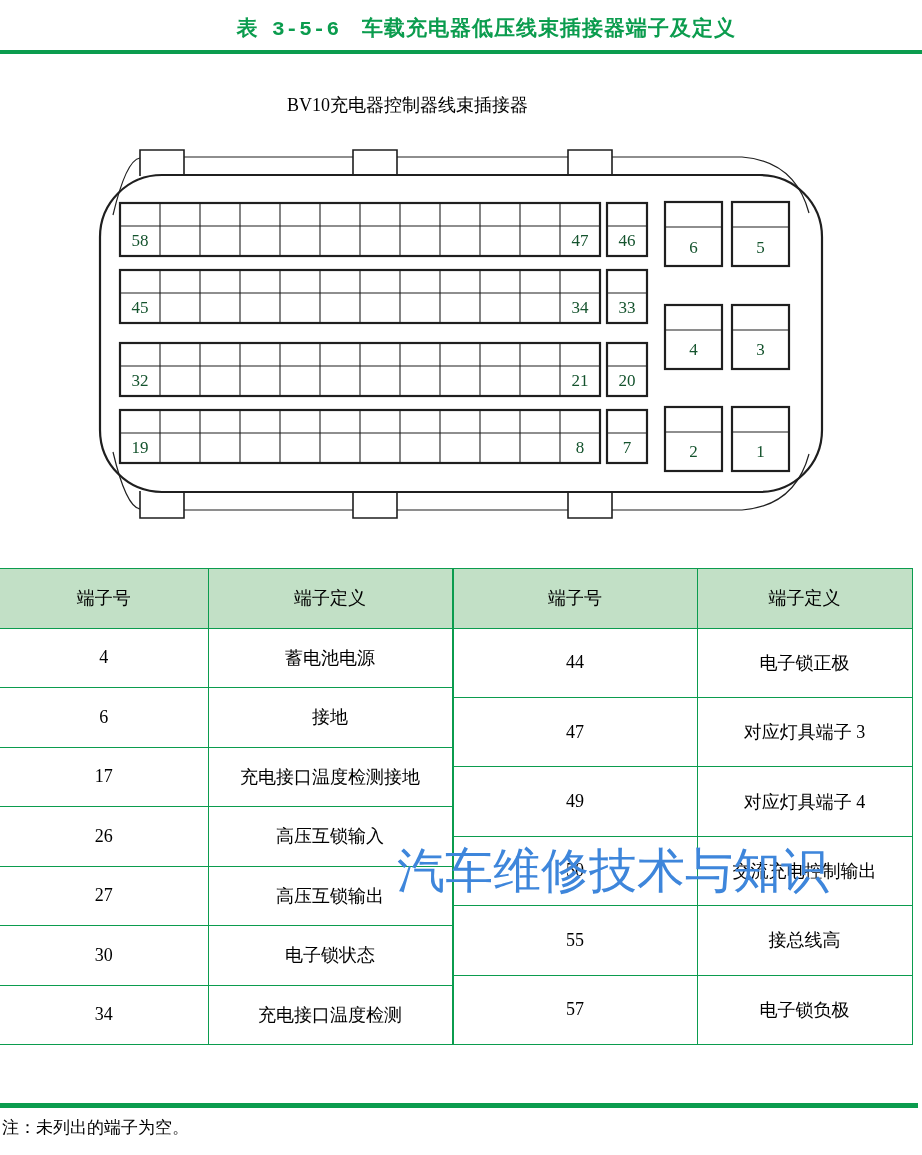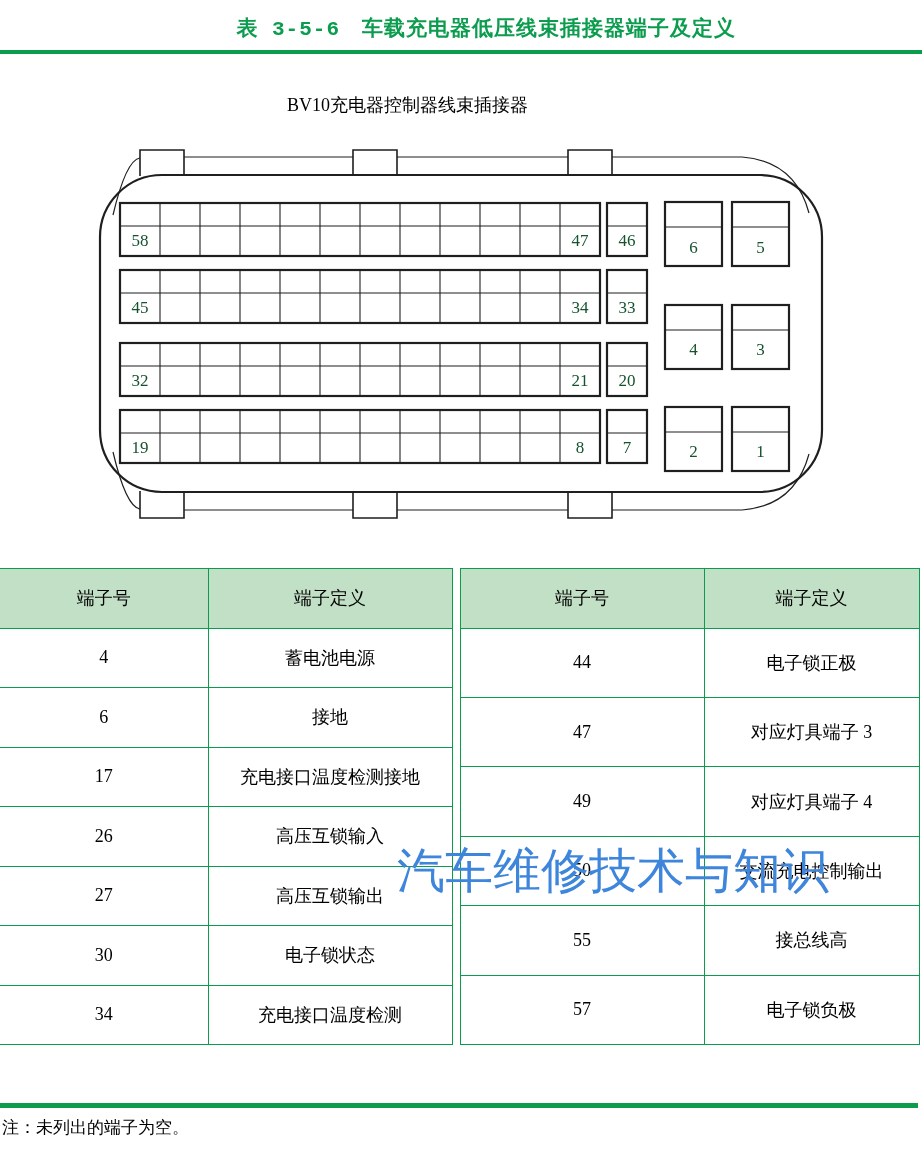--- a/index.html
+++ b/index.html
@@ -22,21 +22,21 @@
   .rule-top{position:absolute;top:50px;left:0;width:922px;height:4px;background:var(--green);}
   .figure{position:absolute;top:85px;left:0;width:922px;height:460px;}
   .caption{position:absolute;top:8px;left:0;width:815px;text-align:center;font-size:18px;}
   #connector-svg{position:absolute;top:50px;left:0;width:922px;height:395px;}
   .cnum,.qnum{
     position:absolute;text-align:center;font-size:17px;color:#14532d;
     font-family:"Liberation Serif","DejaVu Serif",serif;
   }
   .cnum{width:40px;height:30px;line-height:30px;}
   .qnum{width:57px;}
-  .tablewrap{position:absolute;top:568px;left:0;width:918px;display:flex;gap:7px;background:#fff;}
+  .tablewrap{position:absolute;top:568px;left:0;width:918px;display:flex;background:#fff;}
   table{border-collapse:collapse;table-layout:fixed;background:#fff;}
   #tbl-left{width:452px;}
   #tbl-right{width:459px;}
   th,td{
     border:1.5px solid var(--green);height:58.5px;text-align:center;vertical-align:middle;
     font-size:18px;font-weight:normal;padding:0 4px;overflow:hidden;
   }
   th{background:var(--header-bg);}
   #tbl-left tr>*:first-child{border-left:none;}
   .rule-bottom{position:absolute;top:1103px;left:0;width:918px;height:5px;background:var(--green);}

